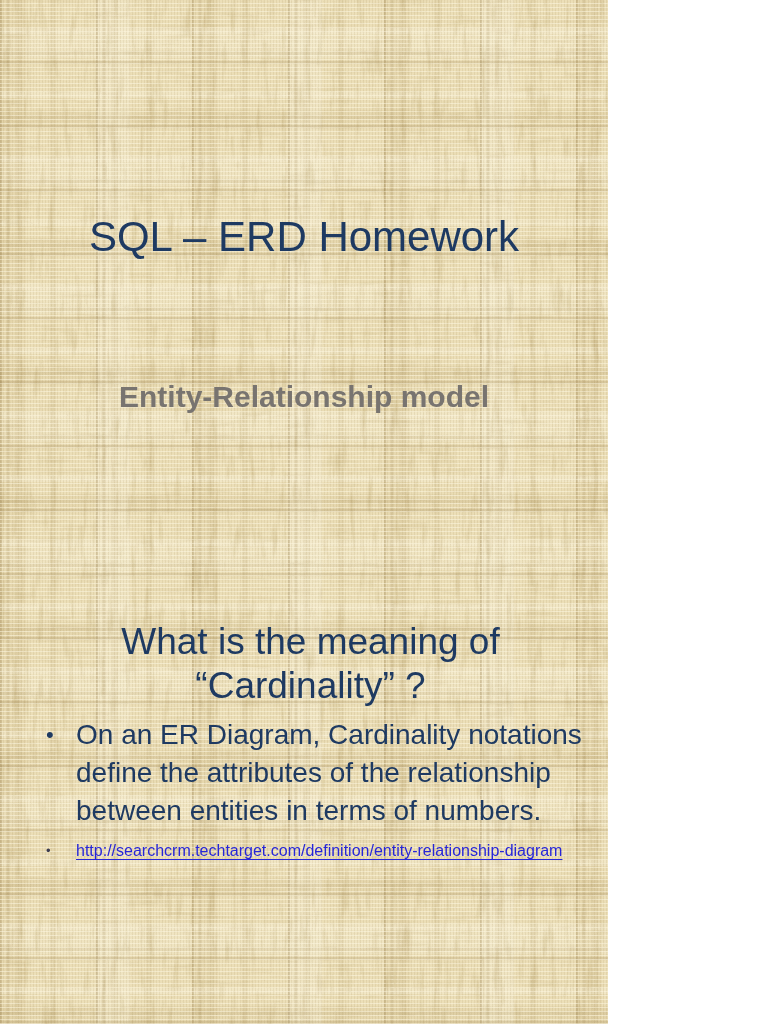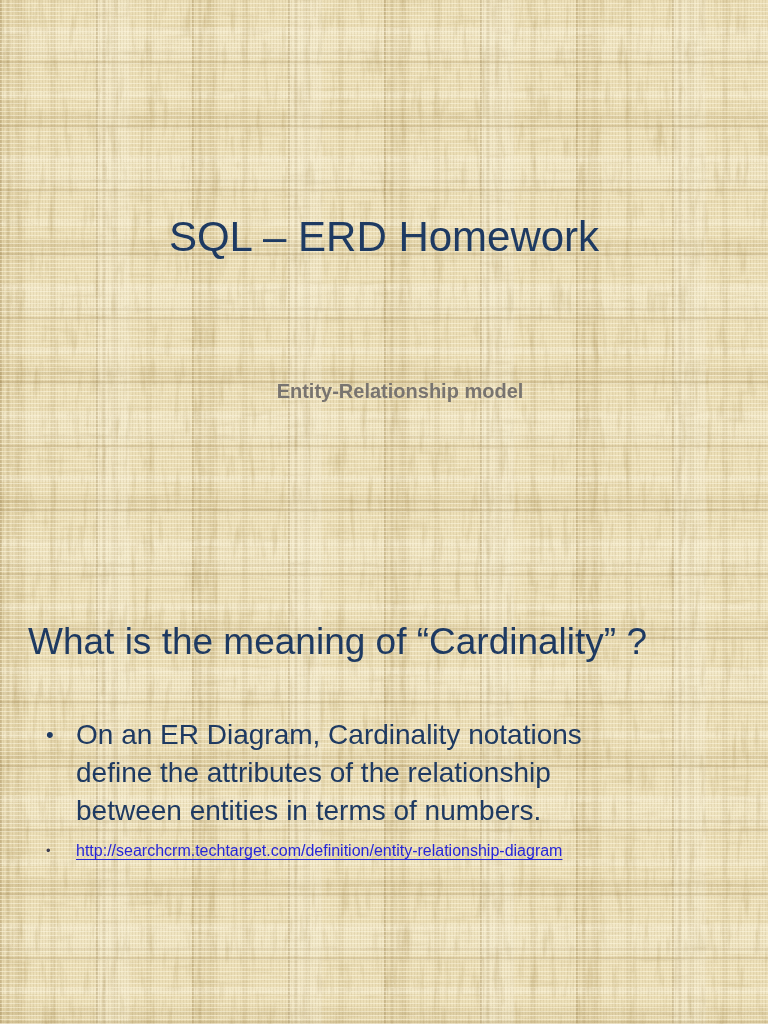--- a/index.html
+++ b/index.html
@@ -3,21 +3,21 @@
 <meta charset="utf-8">
 <style>
   html, body {
     margin: 0;
     padding: 0;
     background: #ffffff;
     font-family: "Liberation Sans", "DejaVu Sans", sans-serif;
   }
   .slide {
     position: relative;
-    width: 768px;
+    width: 608px;
     height: 1024px;
     overflow: hidden;
     background-color: #5eead4;
   }
   
   .texture-layers {
     position: absolute;
     inset: 0;
     z-index: 0;
     background-color: #ecdfb8;
@@ -80,32 +80,31 @@
     line-height: 1.2;
     font-weight: 400;
     color: #1e3a62;
   }
   .subtitle {
     position: absolute;
     top: 380px;
     left: 0;
     width: 100%;
     text-align: center;
-    font-size: 20px;
+    font-size: 30px;
     line-height: 1.15;
     font-weight: 700;
     color: #787470;
-    padding-left: 16px;
   }
   .heading {
     position: absolute;
     top: 620px;
     left: 28px;
     right: 15px;
-    text-align: left;
+    text-align: center;
     font-size: 37px;
     line-height: 1.2;
     font-weight: 400;
     color: #1e3a62;
   }
   .bullet-list {
     position: absolute;
     top: 716px;
     left: 46px;
     width: 640px;

